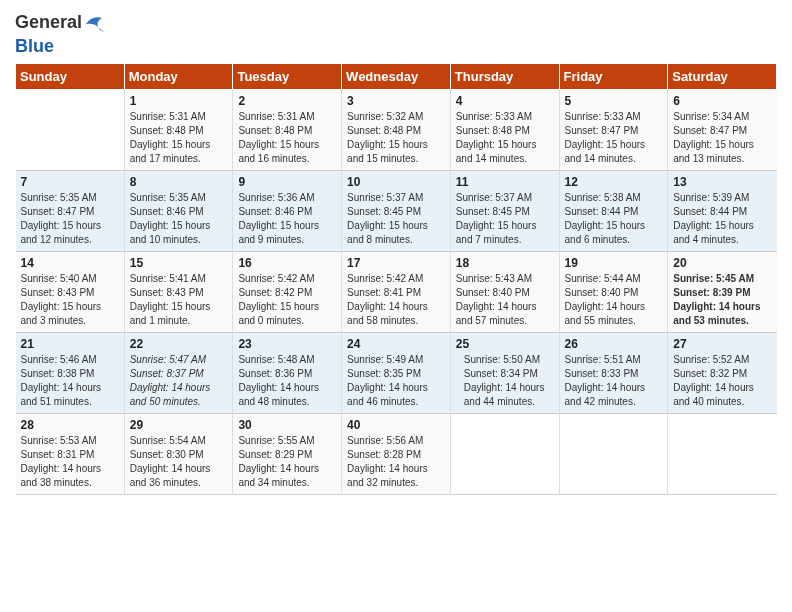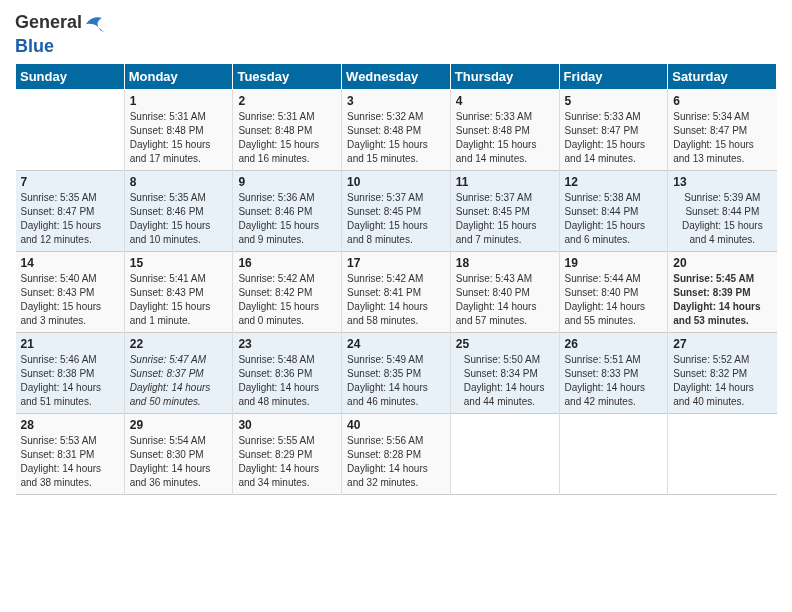--- a/index.html
+++ b/index.html
@@ -50,21 +50,21 @@
       font-size: 14px;
       color: #555;
       margin-top: 2px;
     }
     table {
       width: 100%;
       border-collapse: collapse;
       font-size: 11px;
     }
     thead tr th {
-      background-color: #0369a1;
+      background-color: #c2410c;
       color: #fff;
       padding: 5px 4px;
       text-align: left;
       font-size: 13px;
       font-weight: bold;
       border: 1px solid #fff;
     }
     tbody tr {
       border-bottom: 1px solid #ccc;
     }
@@ -213,21 +213,21 @@
         </td>
         <td>
           <div class="day-num">12</div>
           <div class="day-info" style="white-space: pre-line;">Sunrise: 5:38 AM
 Sunset: 8:44 PM
 Daylight: 15 hours
 and 6 minutes.</div>
         </td>
         <td>
           <div class="day-num">13</div>
-          <div class="day-info" style="white-space: pre-line; text-align: center;">Sunrise: 5:39 AM
+          <div class="day-info" style="white-space: pre-line;">Sunrise: 5:39 AM
 Sunset: 8:44 PM
 Daylight: 15 hours
 and 4 minutes.</div>
         </td>
       </tr>
       <tr>
         <td>
           <div class="day-num">14</div>
           <div class="day-info" style="white-space: pre-line;">Sunrise: 5:40 AM
 Sunset: 8:43 PM

